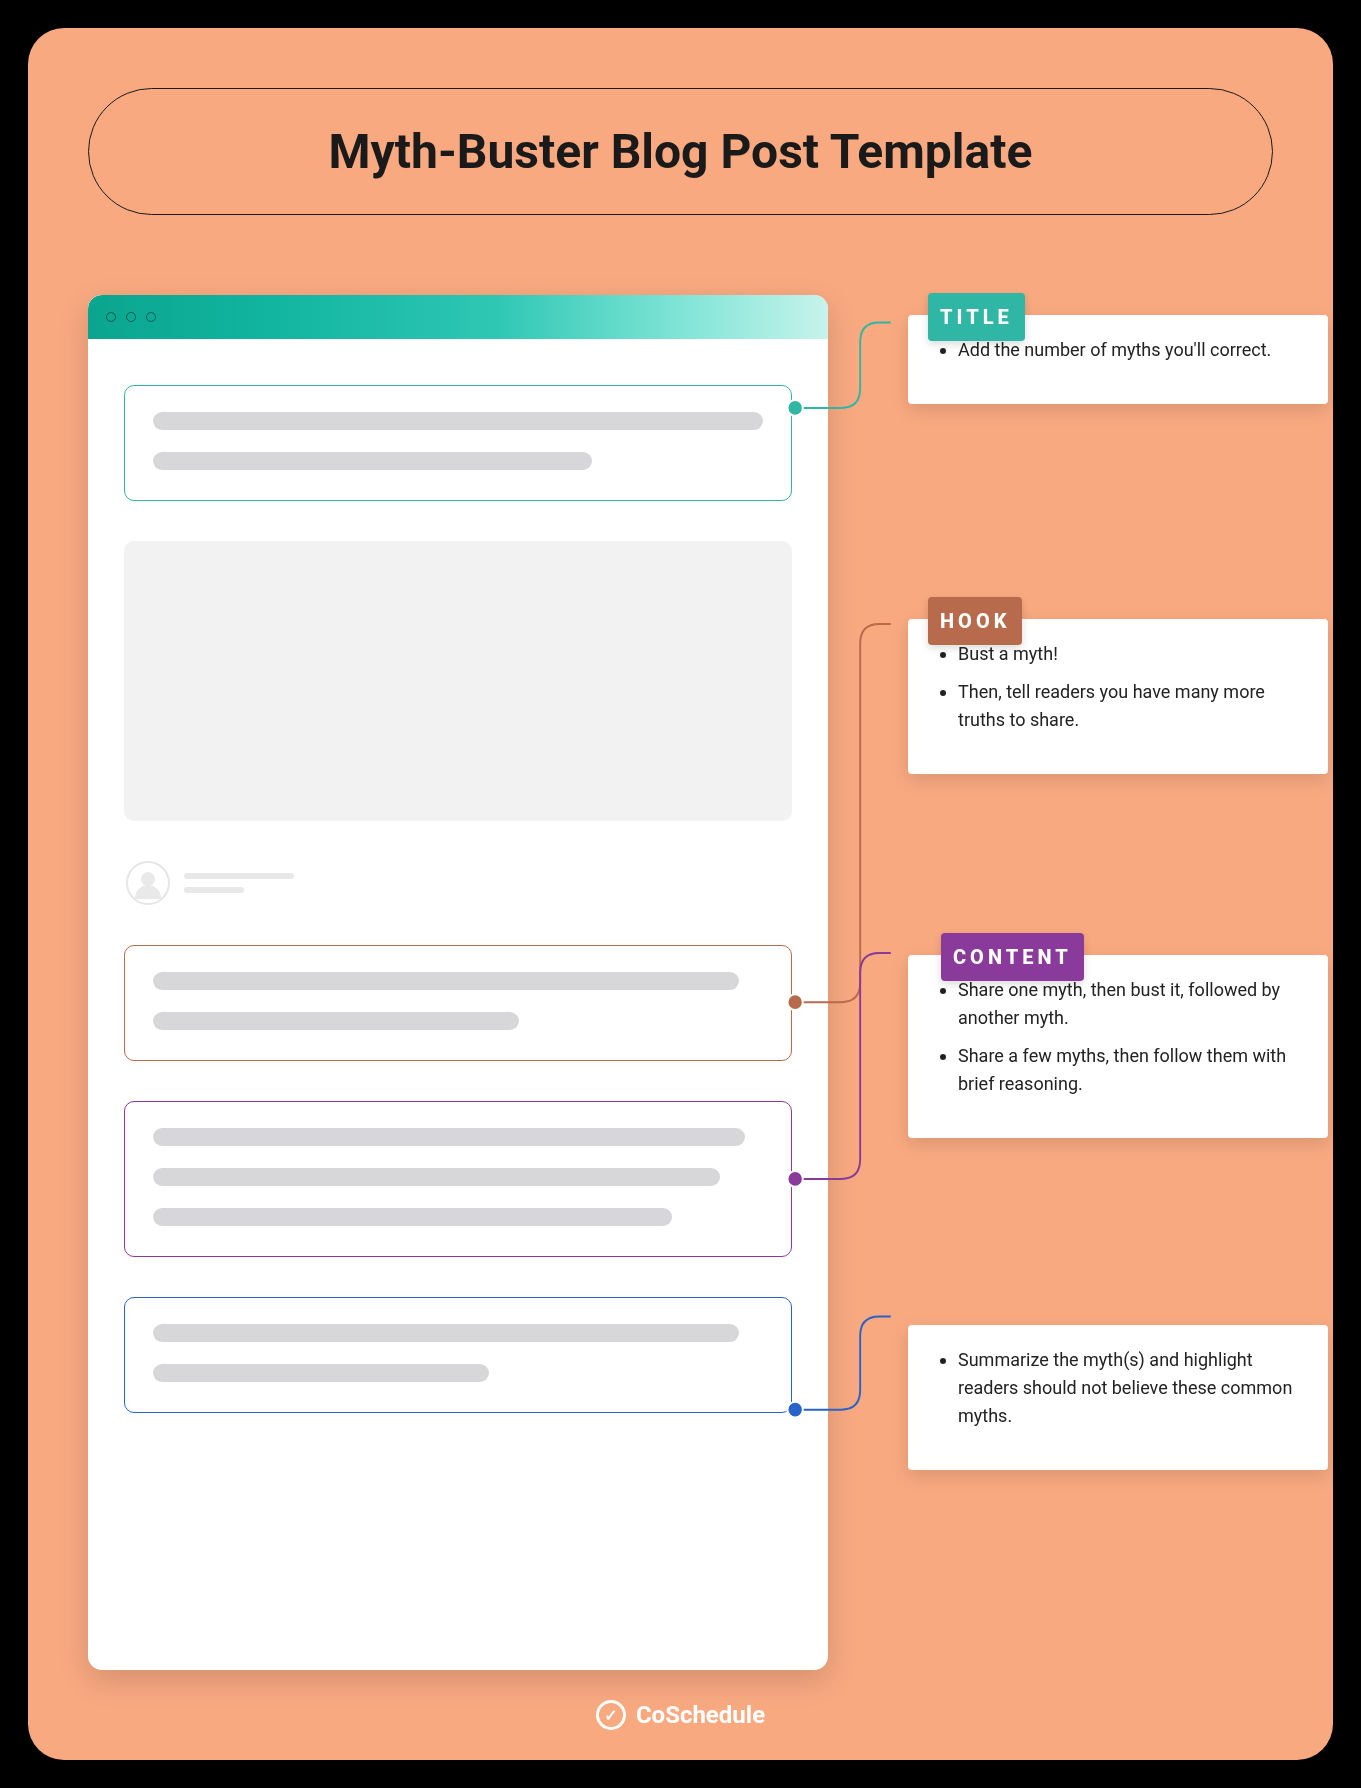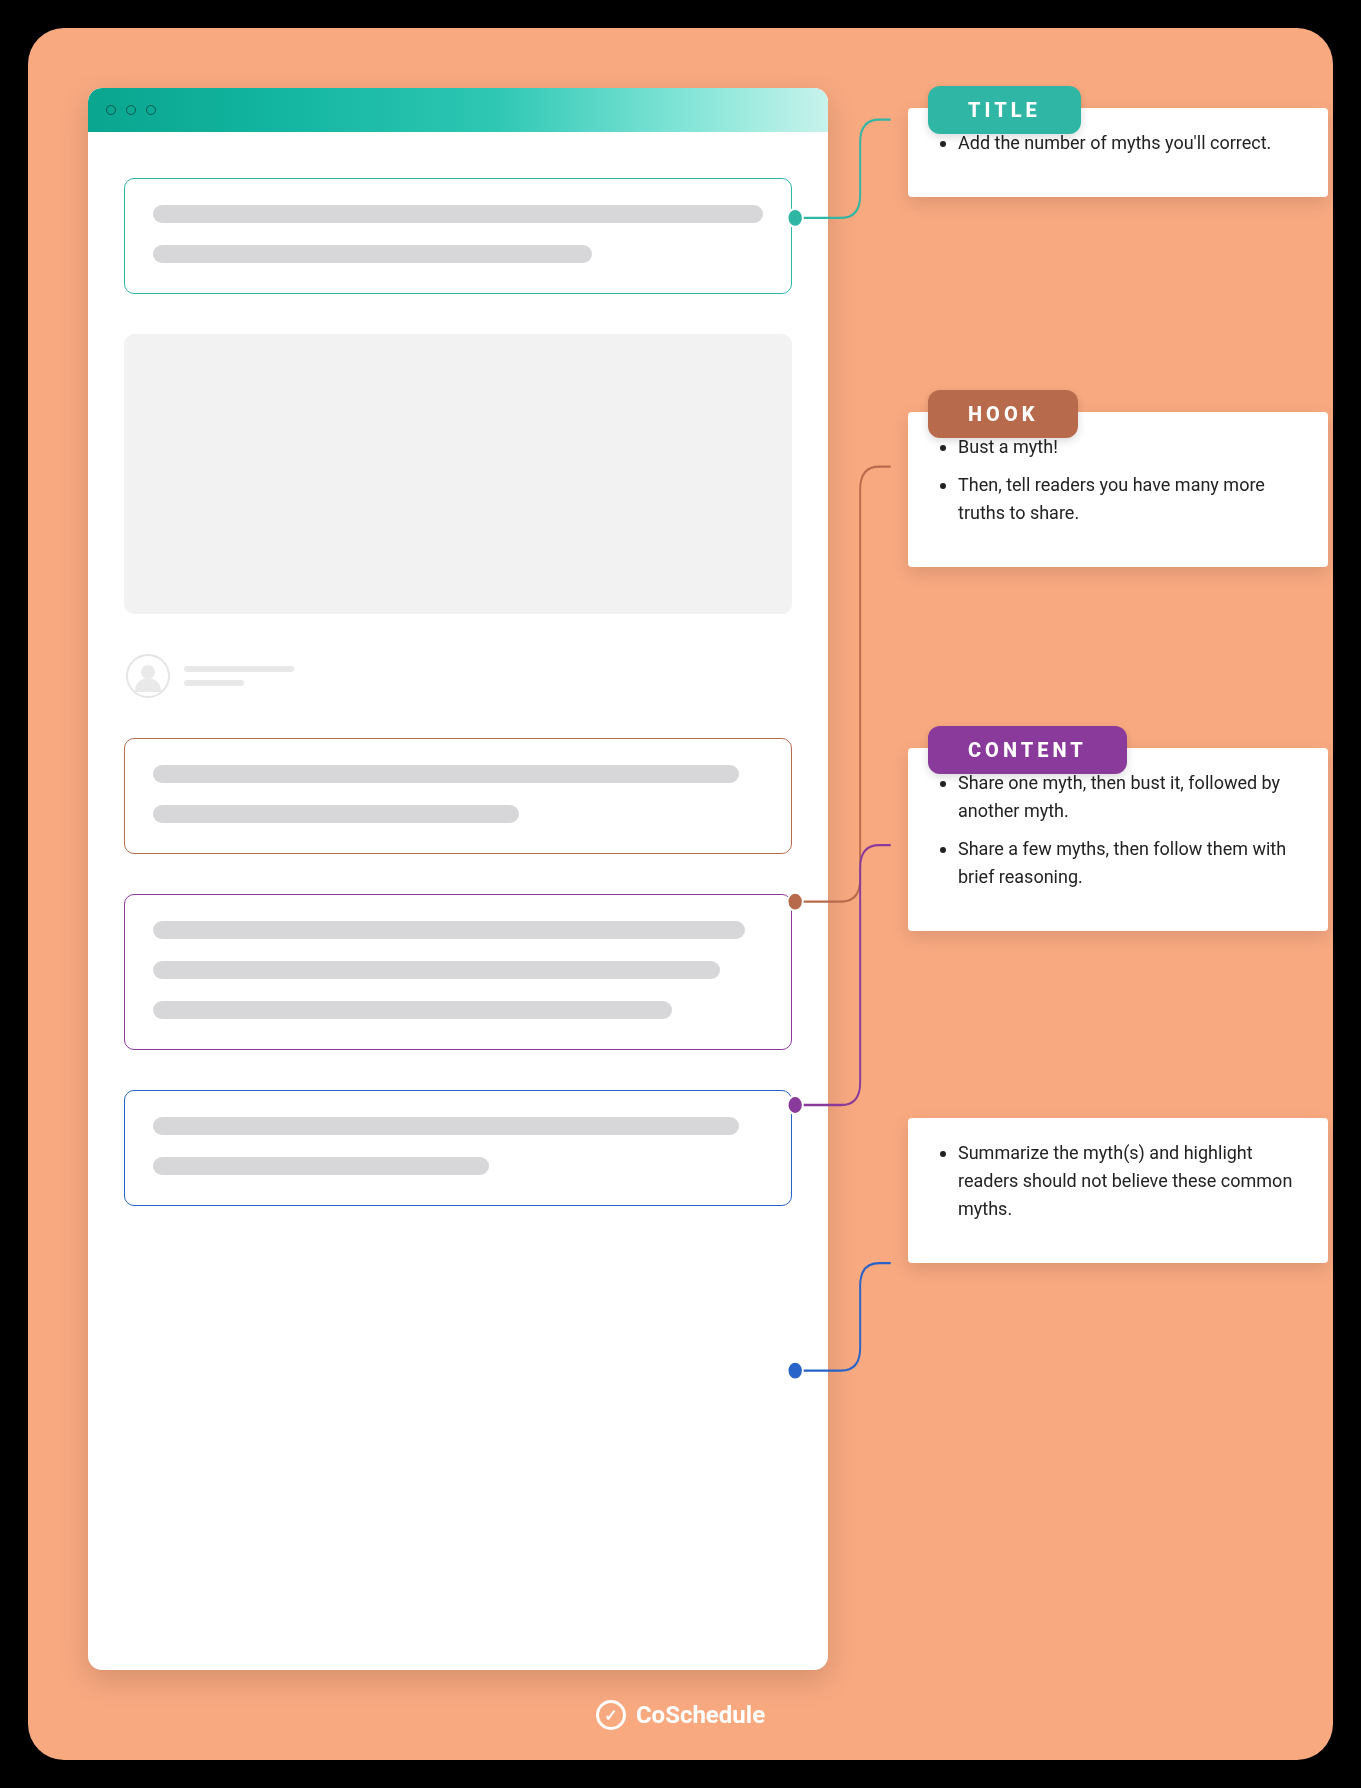--- a/index.html
+++ b/index.html
@@ -119,31 +119,31 @@
   .callout-box {
     background: #fff;
     border-radius: 4px;
     box-shadow: 0 6px 18px rgba(0,0,0,.12);
     padding: 11px 26px 30px 26px;
   }
   .callout-label {
     position: absolute;
     top: -22px;
     left: 20px;
-    padding: 12px 40px;
+    padding: 12px 12px;
     font-size: 20px;
     font-weight: 800;
     letter-spacing: 4px;
     color: #fff;
-    border-radius: 12px;
+    border-radius: 4px;
     box-shadow: 0 3px 8px rgba(0,0,0,.15);
   }
   .label-title      { background: #2fb6a4; }
   .label-hook       { background: #b86b4c; }
-  .label-content    { background: #8a3a9a; }
+  .label-content    { background: #8a3a9a; margin-left: 13px; }
   .label-conclusion { background: #2763c9; }
   .callout ul { list-style: disc; padding-left: 24px; margin-top: 10px; }
   .callout li { font-size: 18px; line-height: 1.55; color: #222; margin: 10px 0; }
 
   
   svg.connectors {
     position: absolute;
     left: 0; top: 0;
     width: 100%; height: 100%;
     pointer-events: none;
@@ -162,20 +162,21 @@
     display:flex; align-items:center; justify-content:center;
     font-size:16px; font-weight:900;
   }
 </style>
 </head>
 <body>
 
 <div class="frame">
   <div class="canvas">
 
+    <div class="title-pill">Myth-Buster Blog Post Template</div>
 
     <div class="main-row">
 
       <div class="browser">
         <div class="browser-top">
           <span class="dot"></span>
           <span class="dot"></span>
           <span class="dot"></span>
         </div>
         <div class="browser-body">

